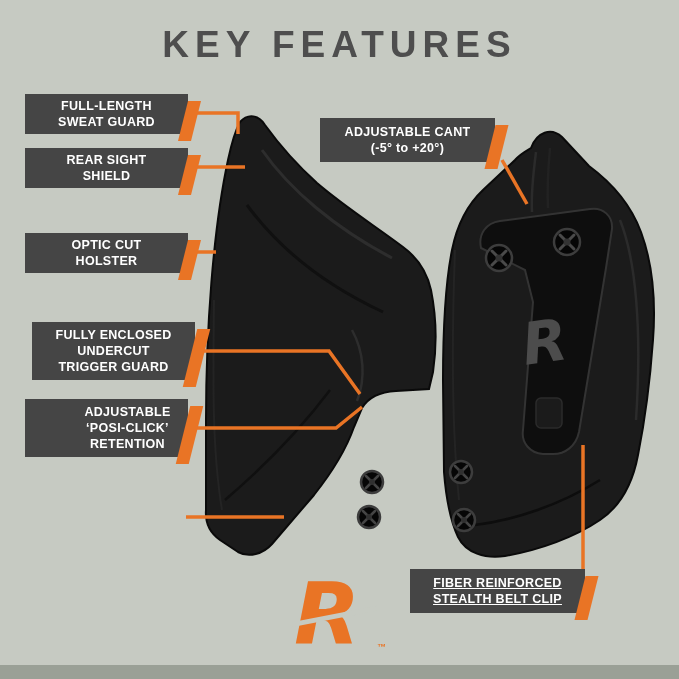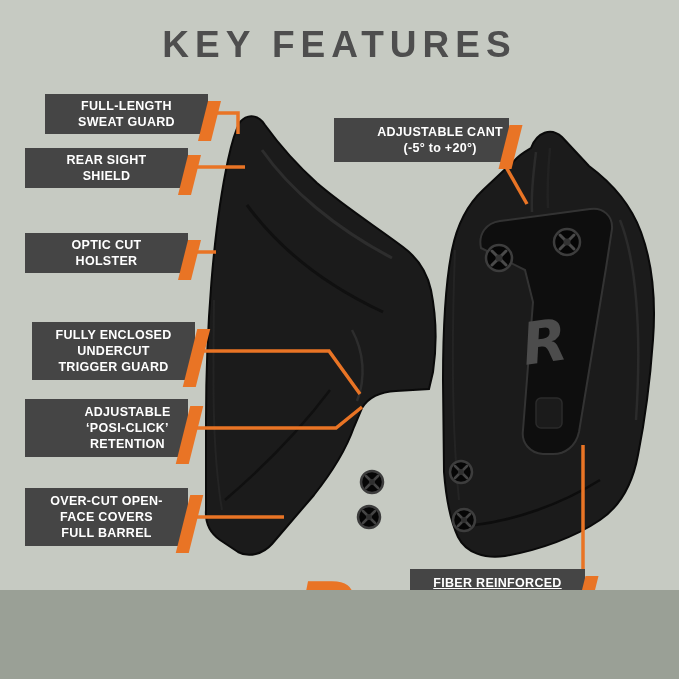--- a/index.html
+++ b/index.html
@@ -1,19 +1,19 @@
 <!DOCTYPE html>
 <html><head>
 <meta charset="utf-8">
 <style>
   * { margin:0; padding:0; box-sizing:border-box; }
   html,body { background:#9aa096; }
   body { font-family:"Liberation Sans", sans-serif; }
   #canvas {
-    position:relative; width:679px; height:590px;
+    position:relative; width:679px; height:665px;
     background:#c6cac2; overflow:hidden; margin:0 auto;
   }
   .title {
     position:absolute; top:24px; left:0; width:100%;
     text-align:center; font-size:37px; font-weight:bold;
     letter-spacing:6px; color:#4e4e4e; z-index:2;
   }
   .layer { position:absolute; top:0; left:0; }
   #holsters { z-index:1; }
   #lines { z-index:3; pointer-events:none; }
@@ -159,21 +159,21 @@
     <polyline points="186,113 238,113 238,134" fill="none" stroke="#e97425" stroke-width="3.5"></polyline>
     <polyline points="186,167 245,167" fill="none" stroke="#e97425" stroke-width="3.5"></polyline>
     <polyline points="186,252 216,252" fill="none" stroke="#e97425" stroke-width="3.5"></polyline>
     <polyline points="186,351 329,351 360,394" fill="none" stroke="#e97425" stroke-width="3.5"></polyline>
     <polyline points="186,428 336,428 362,407" fill="none" stroke="#e97425" stroke-width="3.5"></polyline>
     <polyline points="186,517 284,517" fill="none" stroke="#e97425" stroke-width="3.5"></polyline>
     <polyline points="502,160 527,204" fill="none" stroke="#e97425" stroke-width="3.5"></polyline>
     <polyline points="583,569 583,445" fill="none" stroke="#e97425" stroke-width="3.5"></polyline>
   </svg>
 
-  <div class="callout" style="top:94px; left:25px; width:163px; height:40px;margin-left:20px;">
+  <div class="callout" style="top:94px; left:25px; width:163px; height:40px;">
     <span>FULL-LENGTH
 SWEAT GUARD</span>
   </div>
   <div class="callout" style="top:233px; left:25px; width:163px; height:40px;">
     <span>OPTIC CUT
 HOLSTER</span>
   </div>
   <div class="callout" style="top:148px; left:25px; width:163px; height:40px;">
     <span>REAR SIGHT
 SHIELD</span>
@@ -181,26 +181,21 @@
   <div class="callout" style="top:322px; left:32px; width:163px; height:58px;">
     <span>FULLY ENCLOSED
 UNDERCUT
 TRIGGER GUARD</span>
   </div>
   <div class="callout" style="top:399px; left:25px; width:163px; height:58px;padding-left:48px;">
     <span>ADJUSTABLE
 ‘POSI-CLICK’
 RETENTION</span>
   </div>
-  <div class="callout" style="top:488px; left:25px; width:163px; height:58px;">
-    <span>OVER-CUT OPEN-
-FACE COVERS
-FULL BARREL</span>
-  </div>
-  <div class="callout" style="top:118px; left:334px; width:175px; height:44px;justify-content:flex-end;">
+  <div class="callout" style="top:118px; left:320px; width:175px; height:44px;">
     <span>ADJUSTABLE CANT
 (-5° to +20°)</span>
   </div>
   <div class="callout" style="top:569px; left:410px; width:175px; height:44px;text-decoration:underline;">
     <span>FIBER REINFORCED
 STEALTH BELT CLIP</span>
   </div>
 
   <div class="logo">
     <div class="logo-r">R</div>

